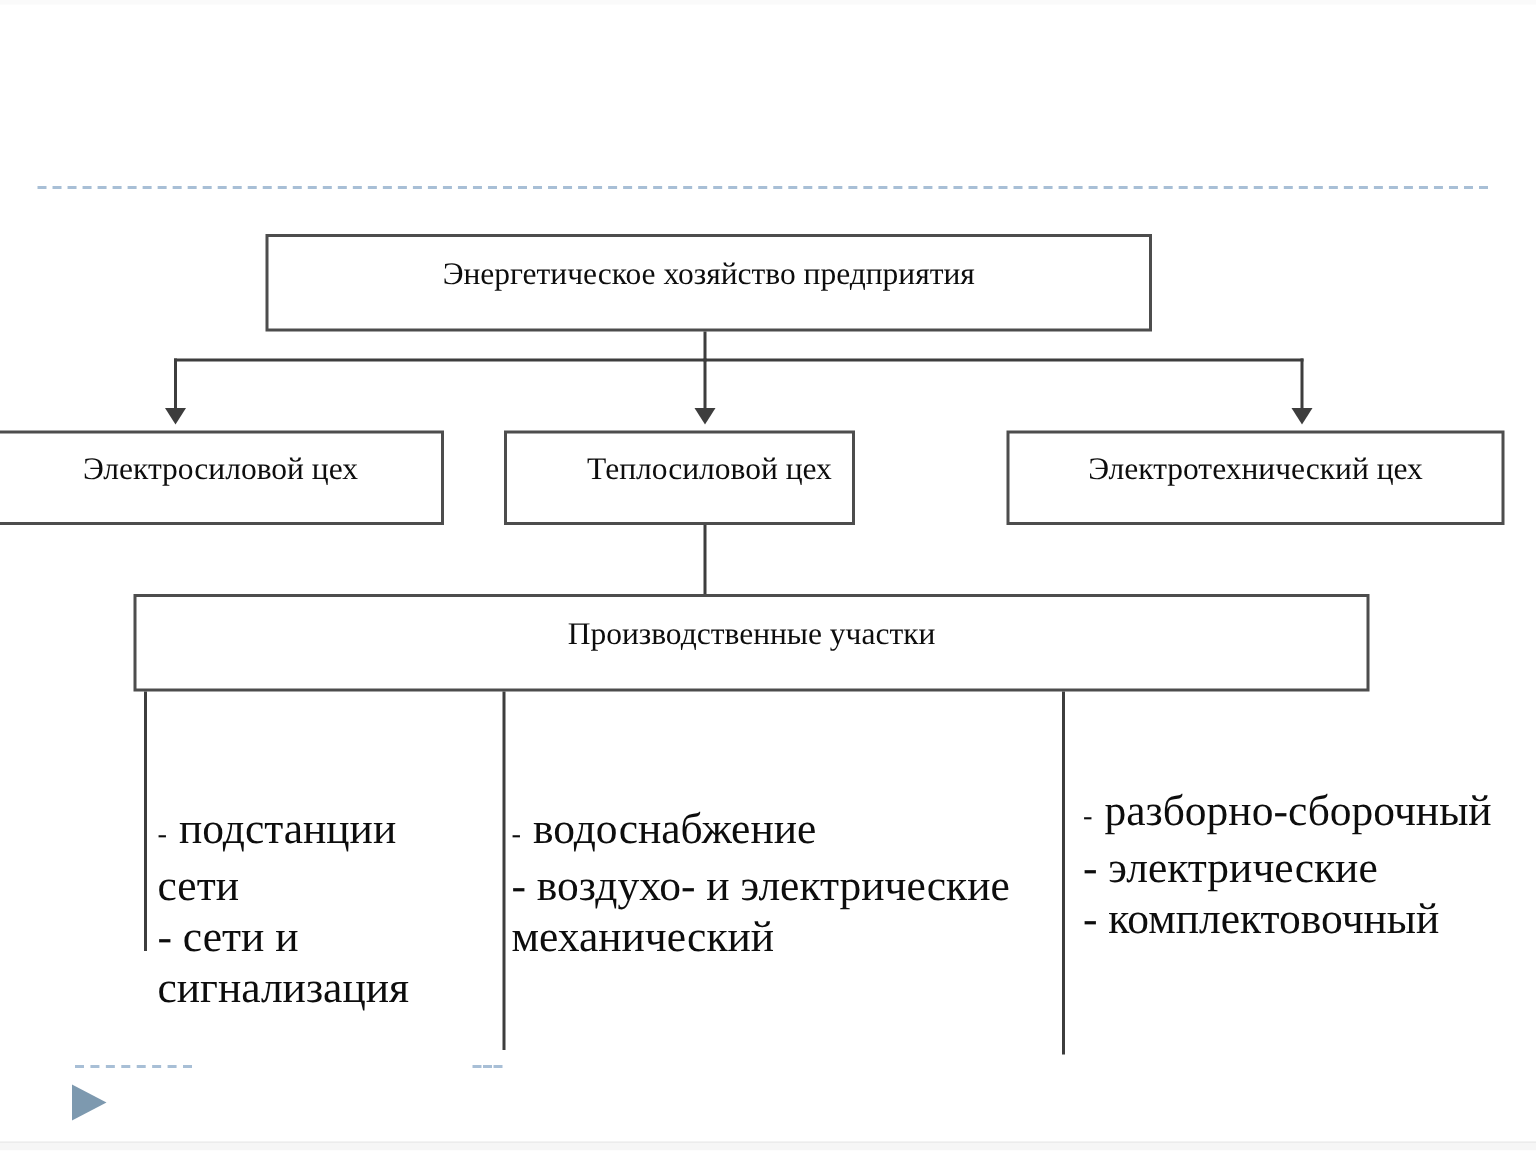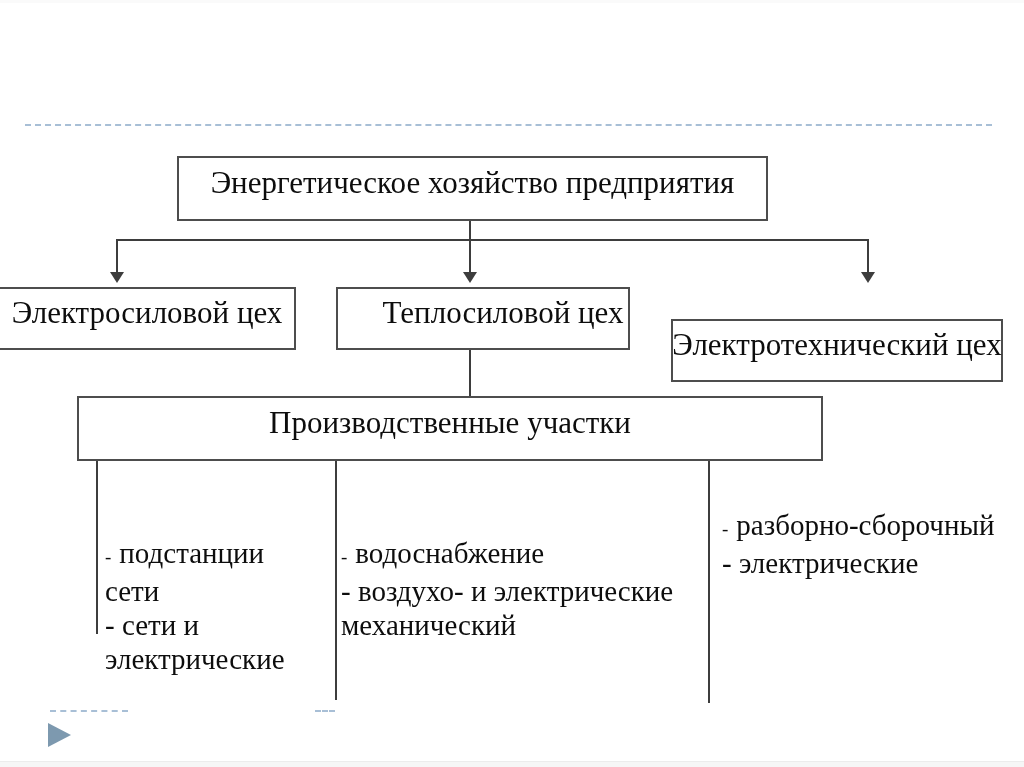--- a/index.html
+++ b/index.html
@@ -14,21 +14,21 @@
   
   .node{
     position:absolute;
     background:#ffffff;
     border:2px solid var(--border,#4d4d4d);
     display:flex;
     align-items:center;
     justify-content:center;
     padding-bottom:12px;
     box-sizing:border-box;
-    font-size:31px;
+    font-size:21px;
     white-space:nowrap;
   }
   
   .vline,.hline{position:absolute;background:var(--line,#3d3d3d);}
   .vline{width:2px;}
   .hline{height:2px;}
   .arrowhead{
     position:absolute;width:0;height:0;
     border-left:7px solid transparent;
     border-right:7px solid transparent;
@@ -82,53 +82,54 @@
 
   <div class="vline" style="left:469px;top:239px;height:34px;"></div>
   <div class="arrowhead" style="left:463px;top:272px;"></div>
 
   <div class="vline" style="left:867px;top:239px;height:34px;"></div>
   <div class="arrowhead" style="left:861px;top:272px;"></div>
 
   <div class="node" style="left:-2px;top:287px;width:298px;height:63px;">
     <span>Электросиловой цех</span>
   </div>
-  <div class="node" style="left:336px;top:287px;width:294px;height:63px;padding-left:40px;">
+  <div class="node" style="left:336px;top:287px;width:234px;height:63px;padding-left:40px;">
     <span>Теплосиловой цех</span>
   </div>
-  <div class="node" style="left:671px;top:287px;width:332px;height:63px;margin-top:32px;">
+  <div class="node" style="left:671px;top:287px;width:332px;height:63px;">
     <span>Электротехнический цех</span>
   </div>
 
   <div class="vline" style="left:469px;top:350px;height:47px;"></div>
 
-  <div class="node" style="left:77px;top:396px;width:746px;height:65px;">
+  <div class="node" style="left:89px;top:396px;width:824px;height:65px;">
     <span>Производственные участки</span>
   </div>
 
   <div class="vline" style="left:96px;top:461px;height:173px;"></div>
   <div class="vline" style="left:335px;top:461px;height:239px;"></div>
   <div class="vline" style="left:708px;top:461px;height:242px;"></div>
 
   <div class="list" style="left:105px;top:536px;width:232px;">
     <div><span class="lead-dash">-</span><span class="lead-text">подстанции</span></div>
     <div>сети</div>
     <div>- сети и</div>
-    <div>электрические</div>
+    <div>сигнализация</div>
   </div>
 
   <div class="list" style="left:341px;top:536px;width:362px;">
     <div><span class="lead-dash">-</span><span class="lead-text">водоснабжение</span></div>
     <div>- воздухо- и электрические</div>
     <div>механический</div>
   </div>
 
-  <div class="list" style="left:722px;top:508px;width:290px;">
+  <div class="list" style="left:722px;top:524px;width:290px;">
     <div><span class="lead-dash">-</span><span class="lead-text">разборно-сборочный</span></div>
     <div>- электрические</div>
+    <div>- комплектовочный</div>
   </div>
 
   <div class="dashed" style="left:50px;top:710px;width:78px;"></div>
   <div class="dashed" style="left:315px;top:710px;width:20px;"></div>
   <div class="triangle" style="left:48px;top:723px;"></div>
 
   <div class="strip-bottom"></div>
 
 </div>
 

